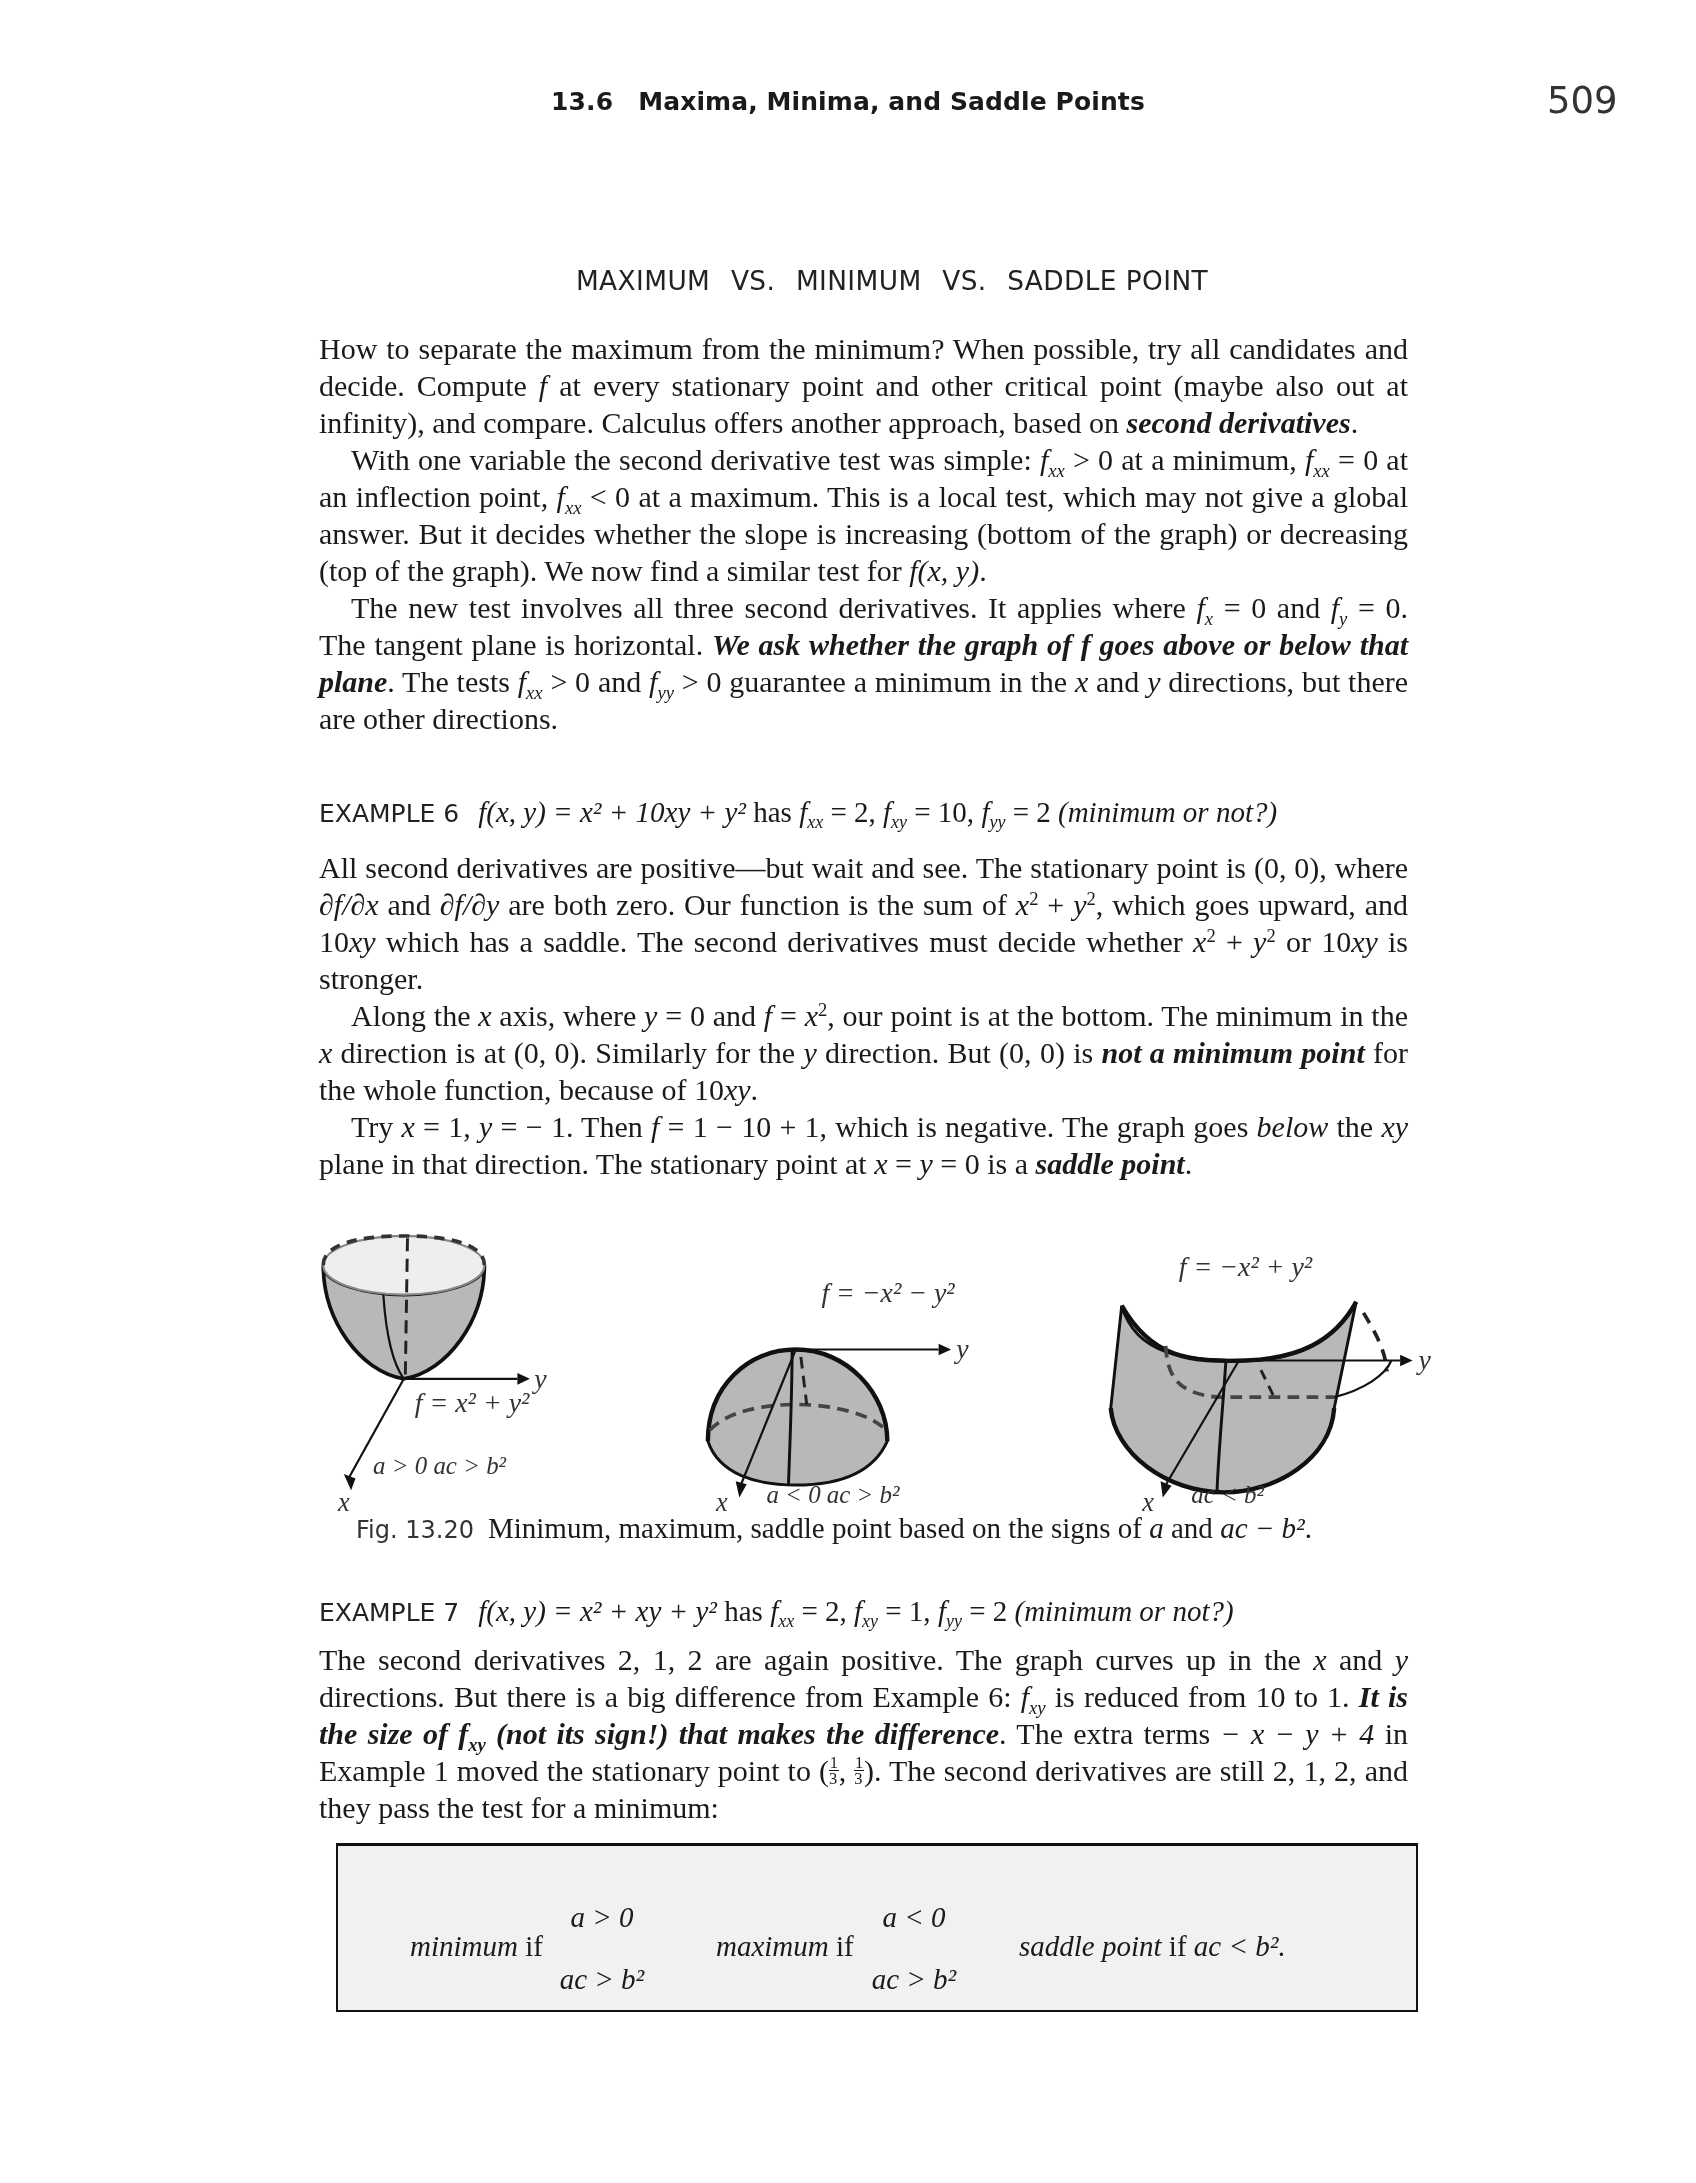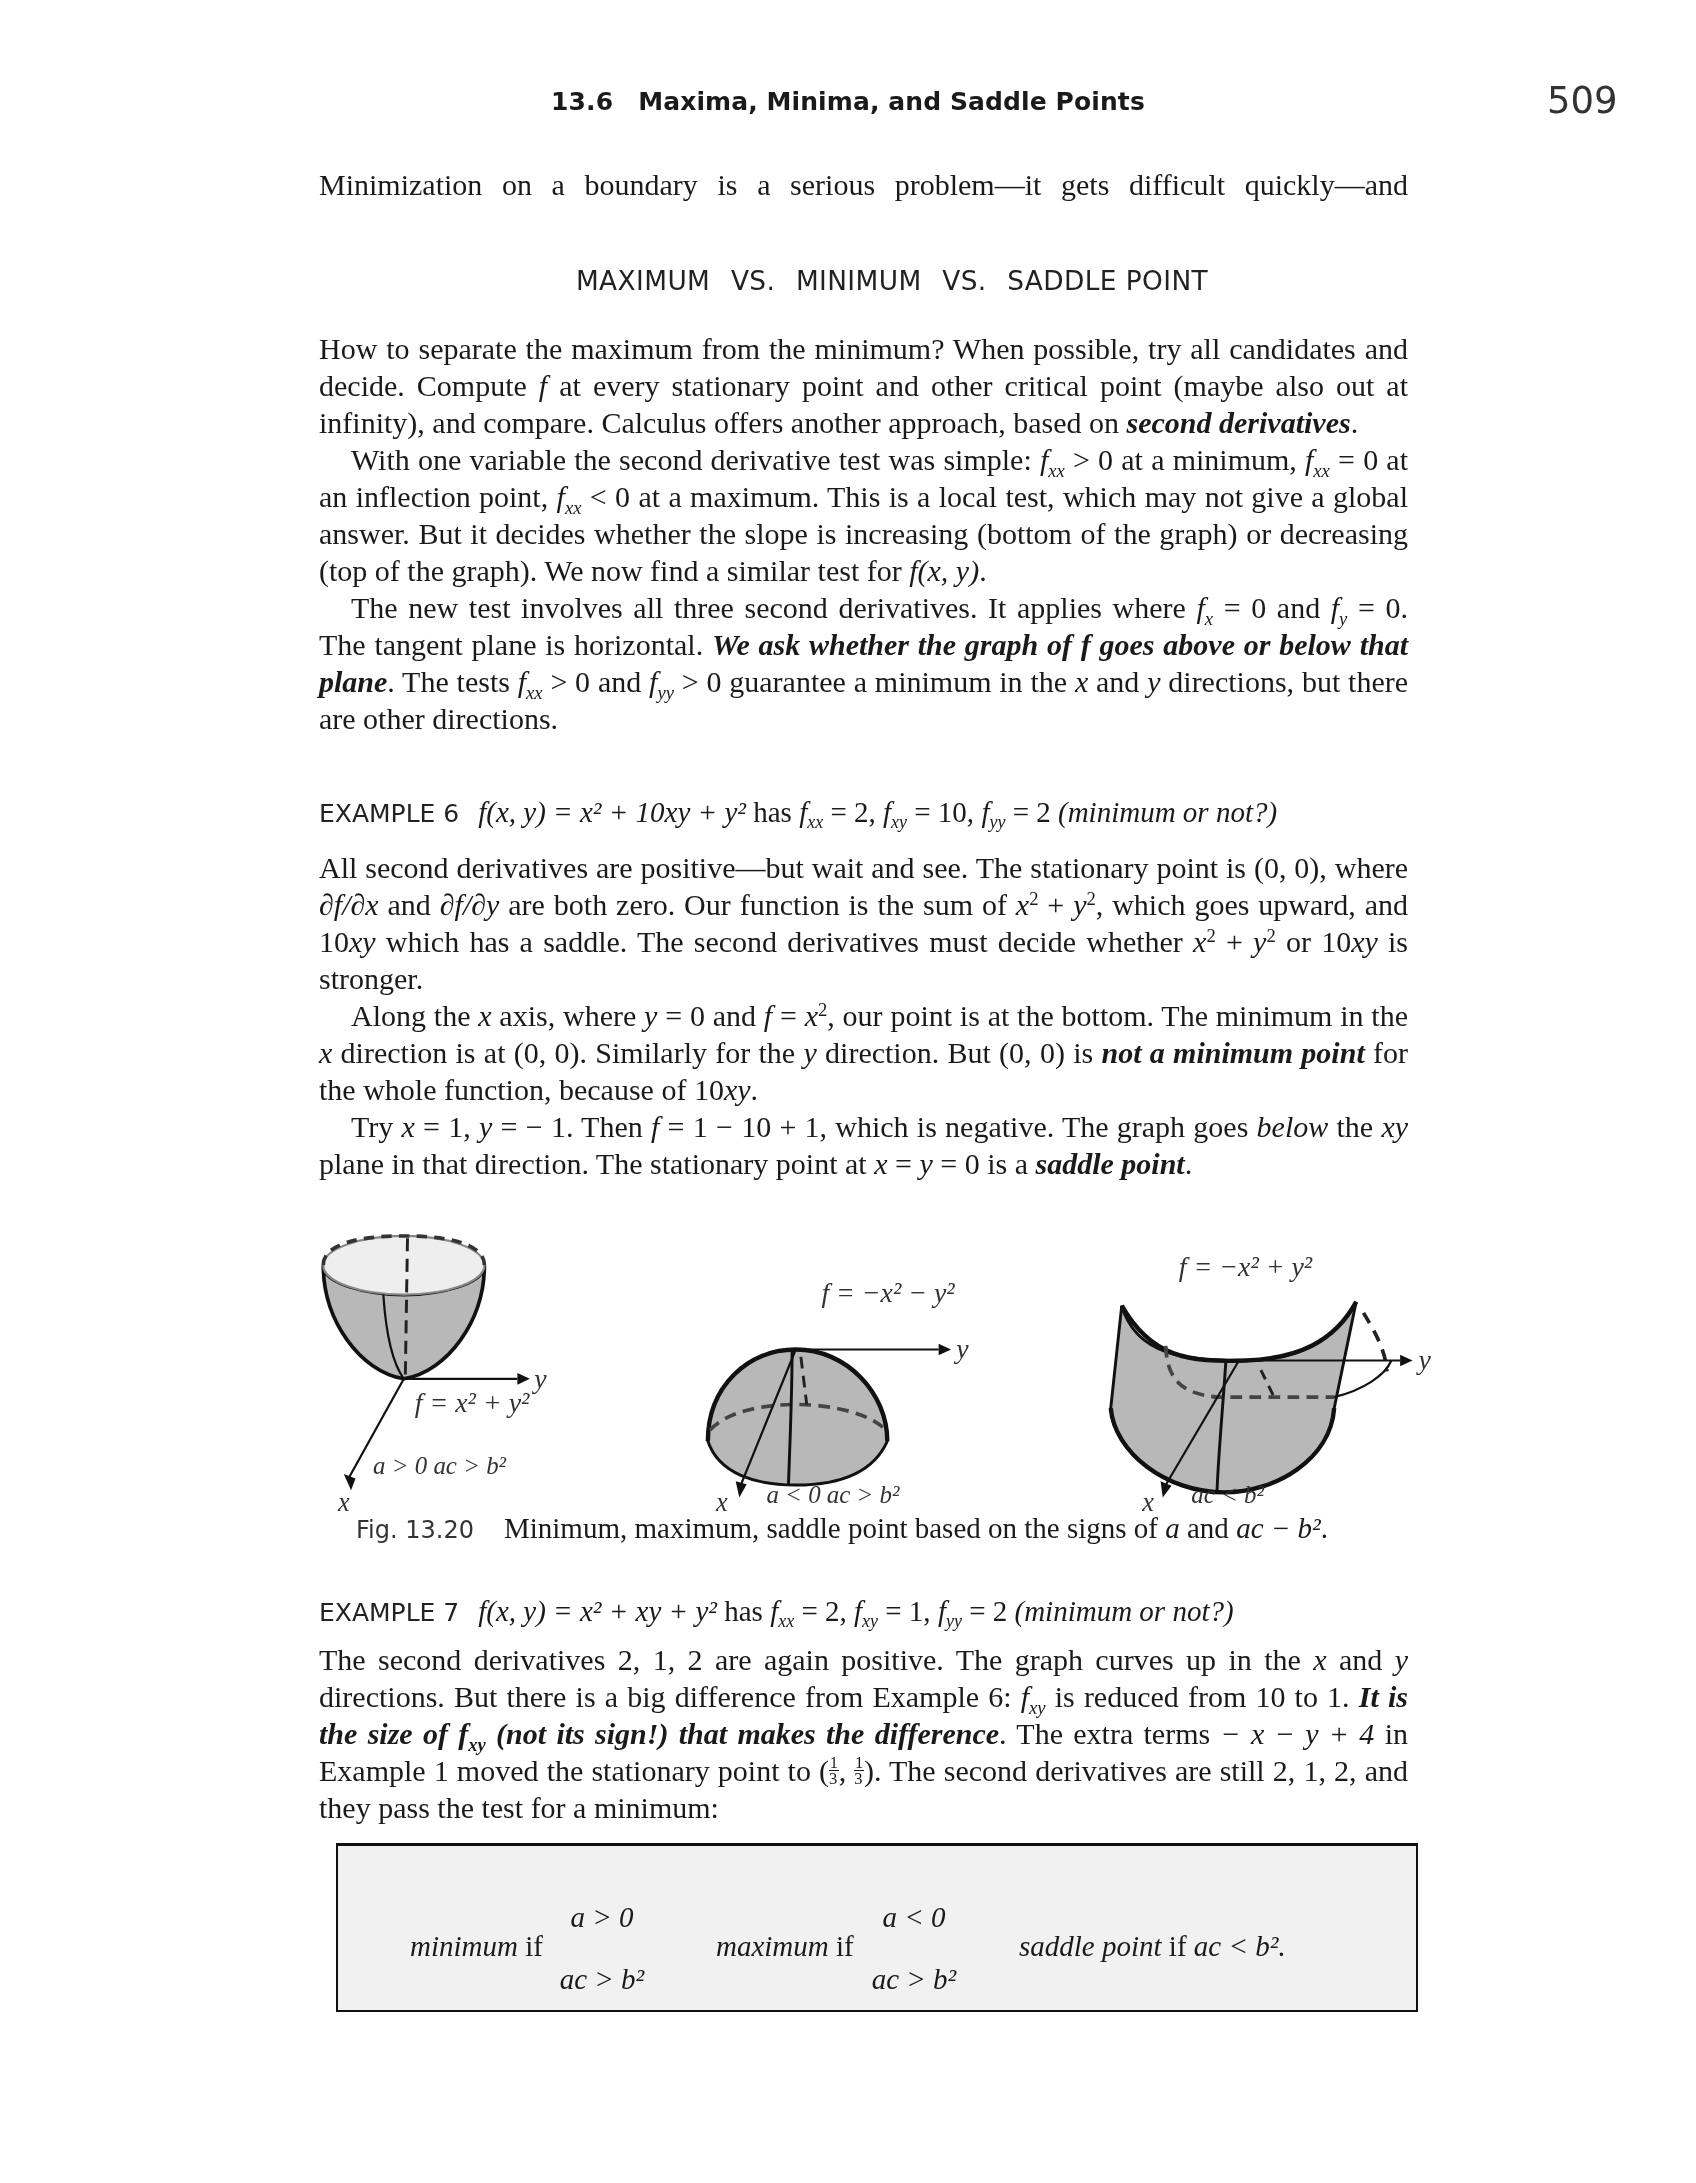--- a/index.html
+++ b/index.html
@@ -21,39 +21,38 @@
   i, .it { font-style:italic; }
   .bi { font-style:italic; font-weight:bold; }
   sub { font-size:0.62em; vertical-align:-0.35em; line-height:0; }
   sup { font-size:0.62em; vertical-align:0.55em; line-height:0; }
   .frac { display:inline-block; text-align:center; vertical-align:-0.2em; font-size:0.55em; line-height:0.95em; }
   .frac span { display:block; }
   .frac .n { border-bottom:1.1px solid #1a1a1a; padding:0 0.7px; }
   .fig { left:308px; top:1203px; width:1144px; height:315px; }
   .fig svg { width:1144px; height:315px; }
   .fig-caption { left:356px; top:1512px; font-size:29px; white-space:nowrap; }
-  .fig-caption .lbl { font-family:"DejaVu Sans","Liberation Sans",sans-serif; font-size:24px; color:#333; margin-right:30px; }
+  .fig-caption .lbl { font-family:"DejaVu Sans","Liberation Sans",sans-serif; font-size:24px; color:#333; margin-right:14px; }
   .box { left:336px; top:1843px; width:1082px; height:169px; border:2.9px solid #111; border-top-width:3.7px;
     background:#f1f1f1; box-sizing:border-box; }
   .box .line1 { position:absolute; left:16px; top:20.5px; font-size:29px; white-space:nowrap; }
   .box .tag { font-family:"DejaVu Sans","Liberation Sans",sans-serif; font-weight:bold; font-size:24px; color:#333; margin-right:16px; }
   .cond { position:absolute; font-size:29px; white-space:nowrap; }
   .stack { position:absolute; font-size:29px; white-space:nowrap; text-align:center; }
   .svgtxt { font-family:"Liberation Serif","DejaVu Serif",serif; font-style:italic; fill:#333; }
 </style>
 </head>
 <body>
 
 <div class="abs running-head">
   <span class="num">13.6</span><span>Maxima, Minima, and Saddle Points</span>
 </div>
 <div class="abs page-num">509</div>
 
 <div class="abs col" style="top:166px;">
-  <p class="p" style="text-align-last:justify;">Minimization on a boundary is a serious problem—it gets difficult quickly—and</p>
 </div>
 
 <div class="abs heading" style="top:265px;">
   <span>MAXIMUM</span><span>VS.</span><span>MINIMUM</span><span>VS.</span><span>SADDLE POINT</span>
 </div>
 
 <div class="abs col" style="top:330px;">
   <p class="p"><span>How to separate the maximum from the minimum? When possible, try all candidates and decide. Compute </span><i>f</i><span> at every stationary point and other critical point (maybe also out at infinity), and compare. Calculus offers another approach, based on </span><span class="bi">second derivatives</span><span>.</span></p>
   <p class="p indent"><span>With one variable the second derivative test was simple: </span><i>f</i><sub><i>xx</i></sub><span> &gt; 0 at a minimum, </span><i>f</i><sub><i>xx</i></sub><span> = 0 at an inflection point, </span><i>f</i><sub><i>xx</i></sub><span> &lt; 0 at a maximum. This is a local test, which may not give a global answer. But it decides whether the slope is increasing (bottom of the graph) or decreasing (top of the graph). We now find a similar test for </span><i>f(x, y)</i><span>.</span></p>
   <p class="p indent"><span>The new test involves all three second derivatives. It applies where </span><i>f</i><sub><i>x</i></sub><span> = 0 and </span><i>f</i><sub><i>y</i></sub><span> = 0. The tangent plane is horizontal. </span><span class="bi">We ask whether the graph of f goes above or below that plane</span><span>. The tests </span><i>f</i><sub><i>xx</i></sub><span> &gt; 0 and </span><i>f</i><sub><i>yy</i></sub><span> &gt; 0 guarantee a minimum in the </span><i>x</i><span> and </span><i>y</i><span> directions, but there are other directions.</span></p>

